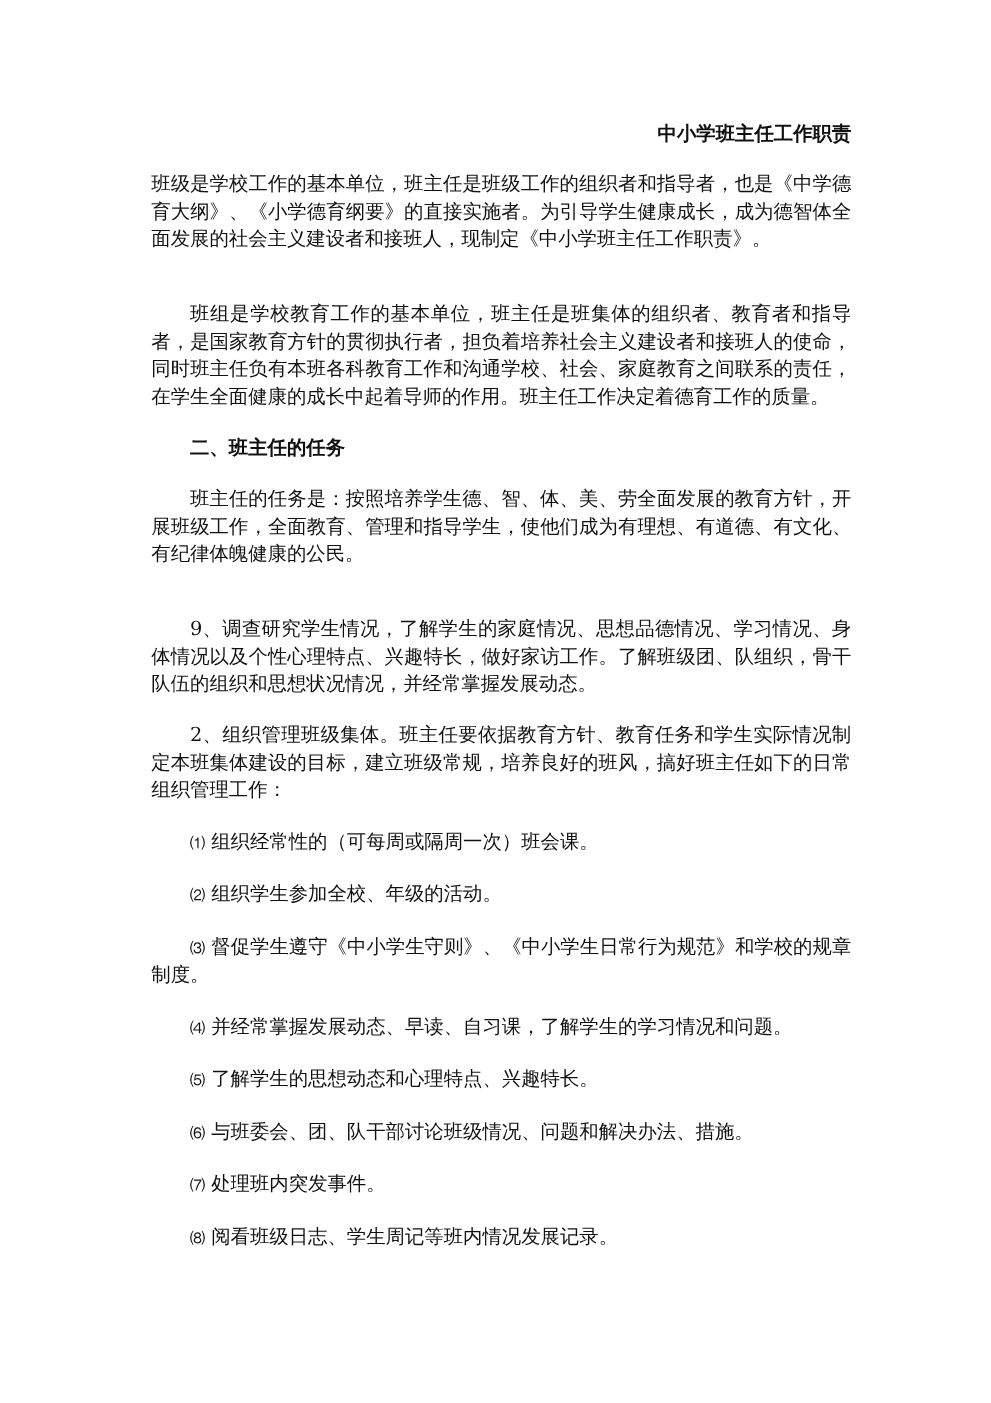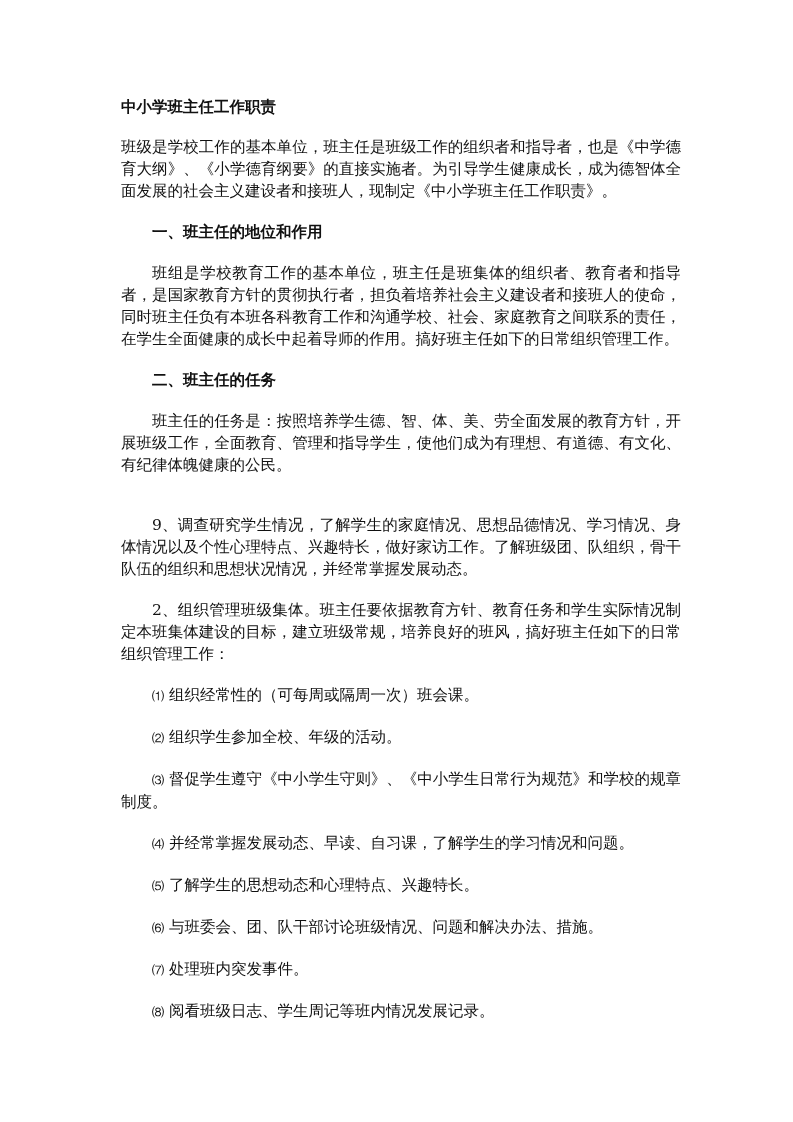--- a/index.html
+++ b/index.html
@@ -3,21 +3,21 @@
   <meta charset="utf-8">
   <style>
     html, body { margin: 0; padding: 0; background: #ffffff; }
     body { width: 793px; height: 1122px; position: relative; overflow: hidden; }
     .page {
       position: absolute; left: 121px; top: 96px; width: 560px;
       font-family: "DejaVu Serif", "Liberation Serif", serif;
       color: #111111; font-size: 15.5px; line-height: 22px;
     }
     .title {
-      text-align: left; font-weight: bold; font-size: 15.5px;
+      text-align: right; font-weight: bold; font-size: 15.5px;
       font-family: "DejaVu Sans", "Liberation Sans", sans-serif;
       margin: 0 0 18px 0; line-height: 22px;
     }
     .p { margin: 0; text-align: justify; text-align-last: left; }
     .indent { text-indent: 2em; }
     .h {
       font-weight: bold; margin: 0; padding-left: 2em;
       font-family: "DejaVu Sans", "Liberation Sans", sans-serif;
       font-size: 15.5px;
     }
@@ -25,23 +25,22 @@
     .sm { font-size: 12px; }
   </style>
 </head>
 <body>
 
 <div class="page">
   <h1 class="title">中小学班主任工作职责</h1>
   <p class="p">班级是学校工作的基本单位，班主任是班级工作的组织者和指导者，也是《中学德育大纲》、《小学德育纲要》的直接实施者。为引导学生健康成长，成为德智体全面发展的社会主义建设者和接班人，现制定《中小学班主任工作职责》。</p>
   <div class="gap"></div>
 
-  <p class="h">一、班主任的地位和作用</p>
   <div class="gap"></div>
-  <p class="p indent">班组是学校教育工作的基本单位，班主任是班集体的组织者、教育者和指导者，是国家教育方针的贯彻执行者，担负着培养社会主义建设者和接班人的使命，同时班主任负有本班各科教育工作和沟通学校、社会、家庭教育之间联系的责任，在学生全面健康的成长中起着导师的作用。搞好班主任如下的日常组织管理工作。</p>
+  <p class="p indent">班组是学校教育工作的基本单位，班主任是班集体的组织者、教育者和指导者，是国家教育方针的贯彻执行者，担负着培养社会主义建设者和接班人的使命，同时班主任负有本班各科教育工作和沟通学校、社会、家庭教育之间联系的责任，在学生全面健康的成长中起着导师的作用。班主任工作决定着德育工作的质量。</p>
   <div class="gap"></div>
 
   <p class="h">二、班主任的任务</p>
   <div class="gap"></div>
   <p class="p indent">班主任的任务是：按照培养学生德、智、体、美、劳全面发展的教育方针，开展班级工作，全面教育、管理和指导学生，使他们成为有理想、有道德、有文化、有纪律体魄健康的公民。</p>
   <div class="gap"></div>
 
   <div class="gap"></div>
   <p class="p indent">9、调查研究学生情况，了解学生的家庭情况、思想品德情况、学习情况、身体情况以及个性心理特点、兴趣特长，做好家访工作。了解班级团、队组织，骨干队伍的组织和思想状况情况，并经常掌握发展动态。</p>
   <div class="gap"></div>

